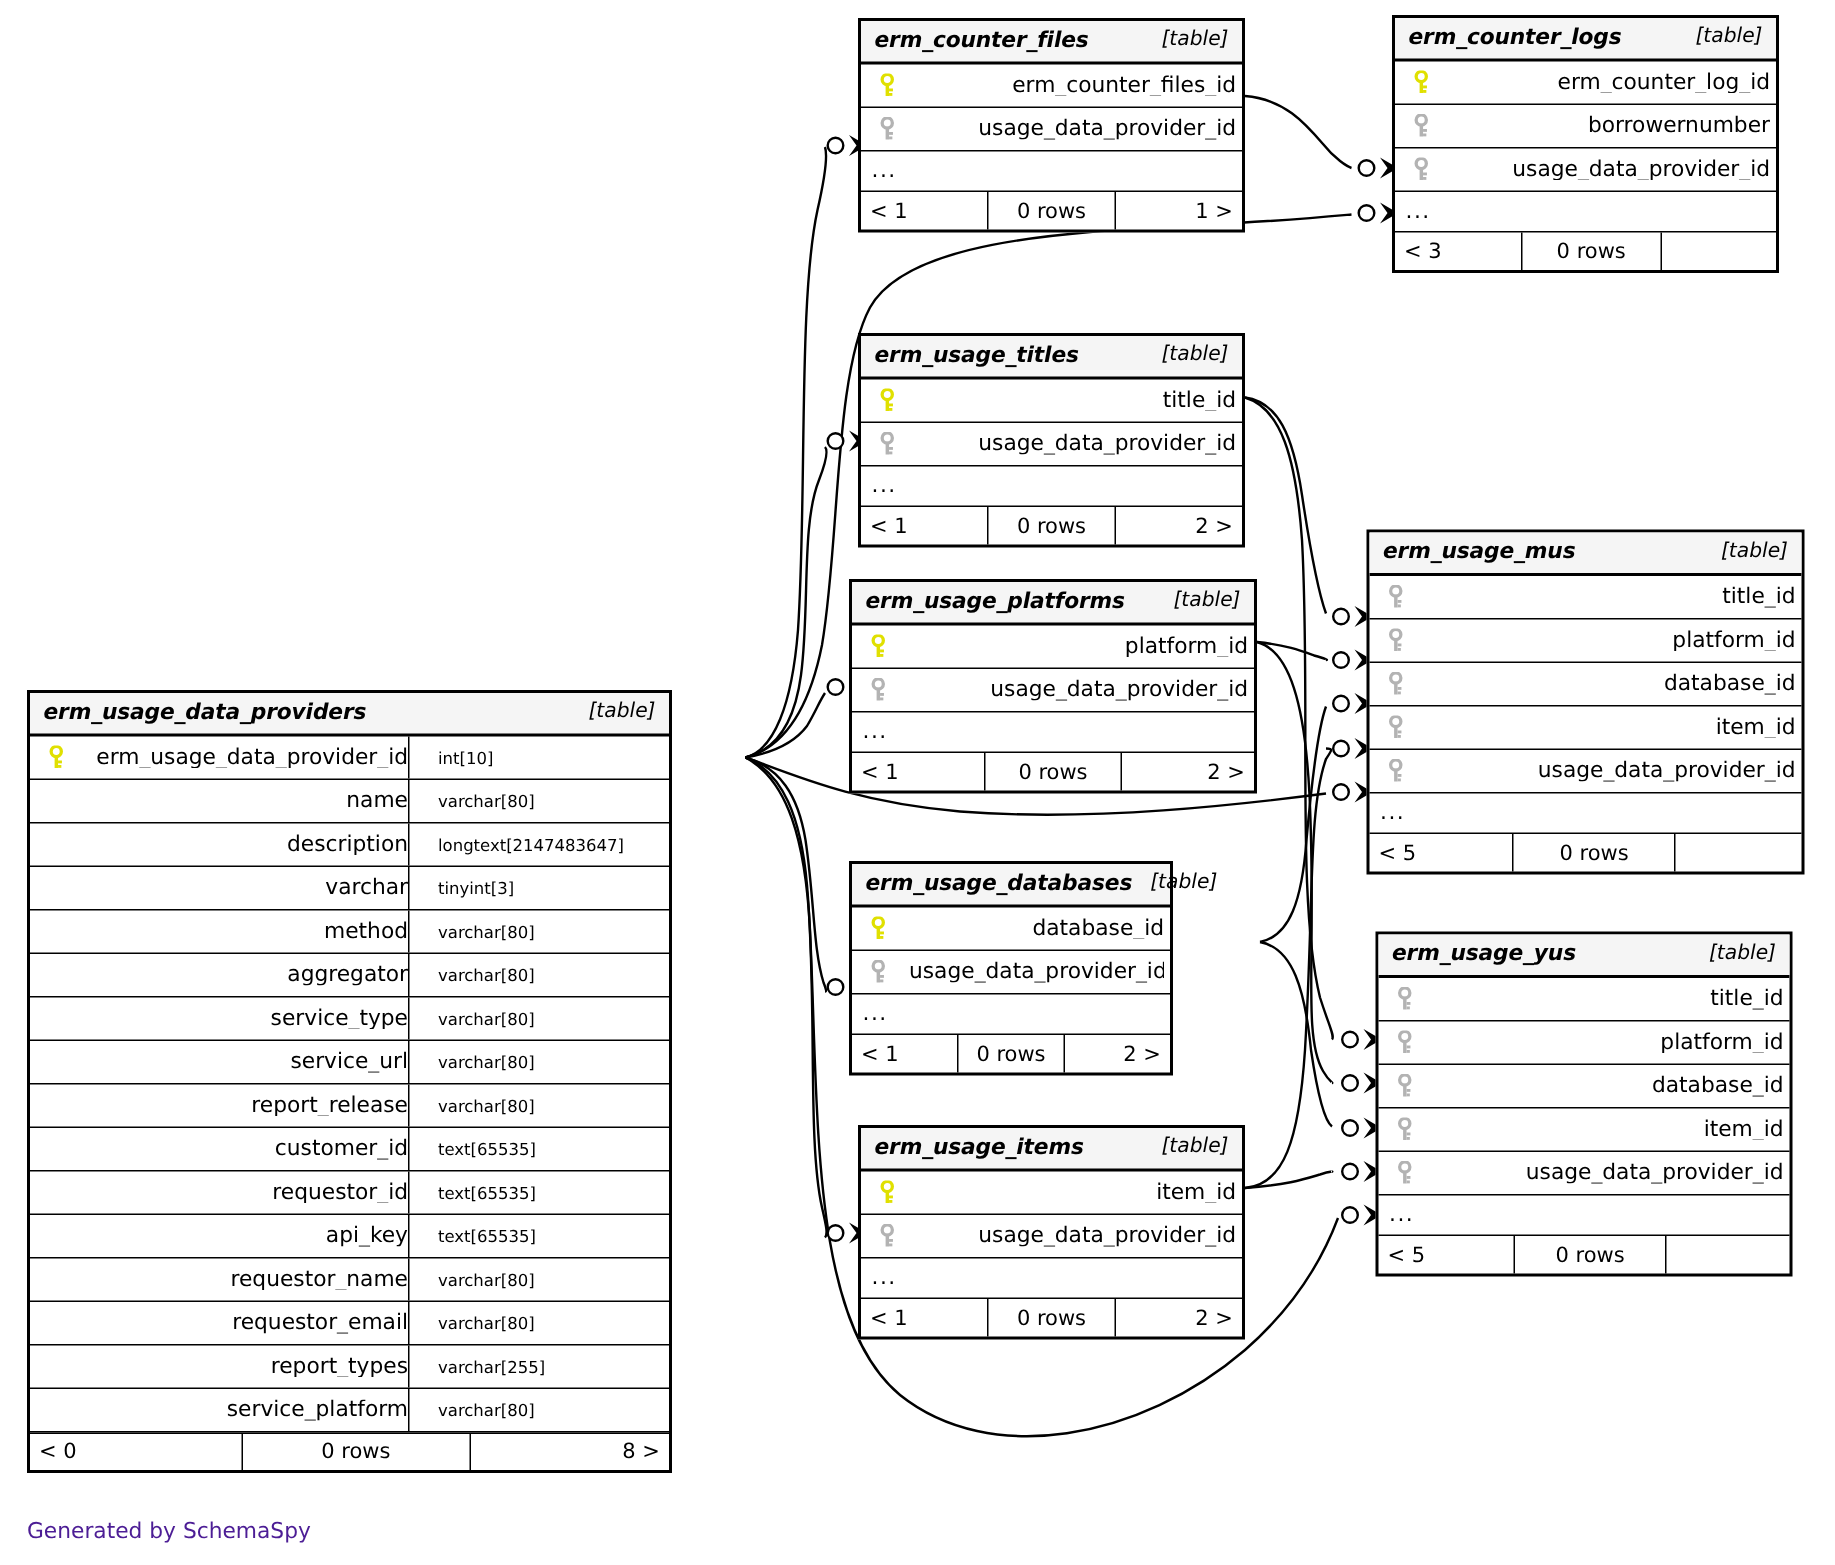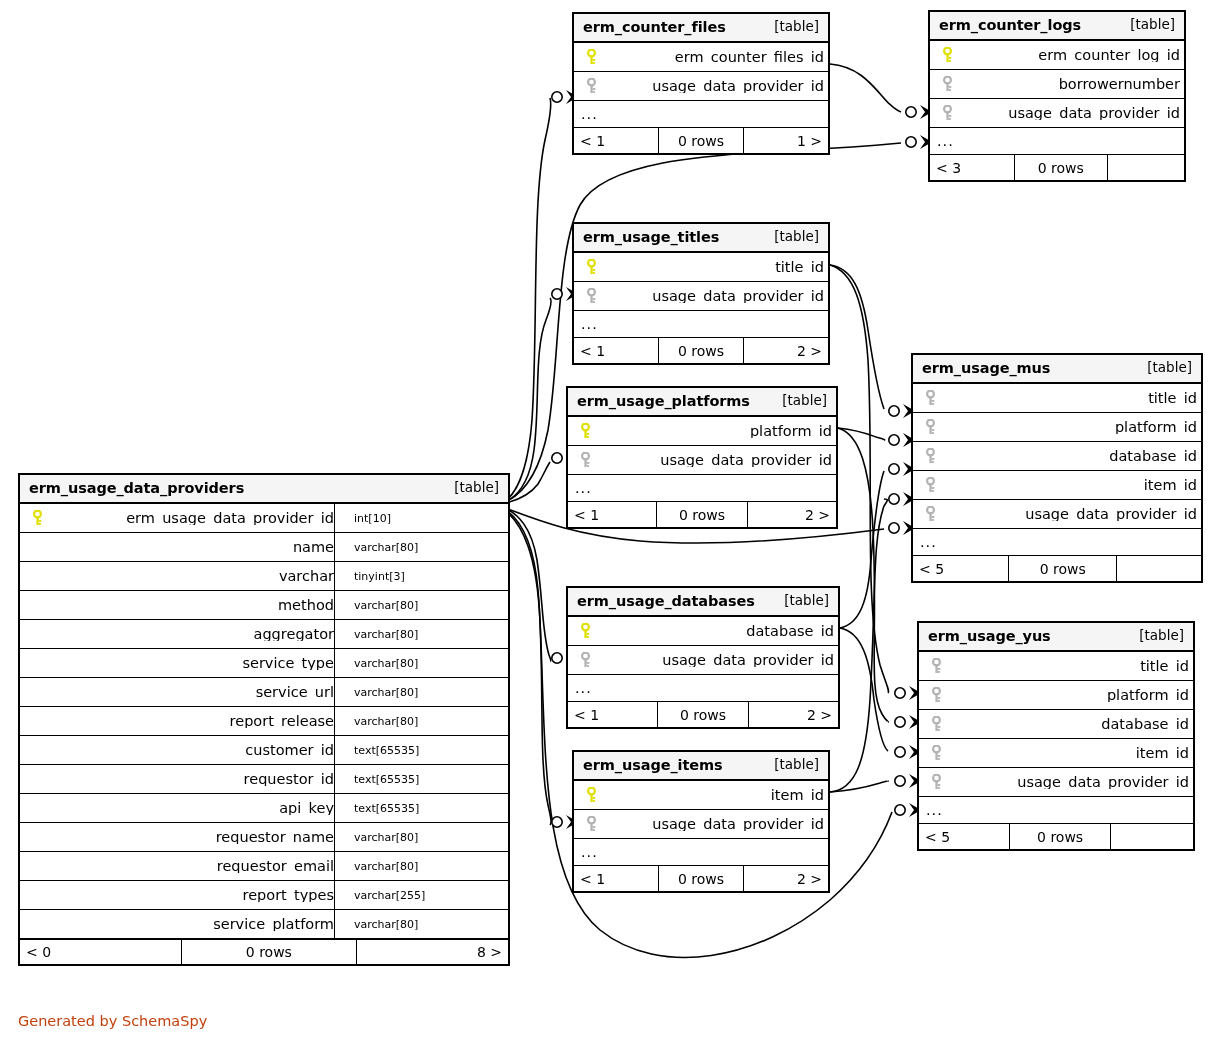--- a/index.html
+++ b/index.html
@@ -53,20 +53,21 @@
   }
   .tbl-head {
     display: flex;
     align-items: center;
     justify-content: space-between;
     background: #f5f5f5;
     border-bottom: 2px solid #000000;
     padding: 6px 9px 7px 9px;
     height: 29px;
     box-sizing: border-box;
+    font-style: italic;
   }
   .tbl-name {
     font-weight: bold;
     font-size: 14.5px;
     letter-spacing: -0.1px;
     white-space: nowrap;
   }
   .tbl-kind {
     font-size: 13.5px;
     color: #000000;
@@ -143,21 +144,21 @@
   .foot-right  { justify-content: flex-end; }
 
   
   .keyico { display: block; }
 
   #credit {
     position: absolute;
     left: 18px;
     top: 1013px;
     font-size: 14.5px;
-    color: #c2410c;
+    color: #4c1d95;
     white-space: nowrap;
   }
 </style>
 </head>
 <body>
 
 <div id="canvas">
 
   <svg id="edges" viewBox="0 0 1223 1043" width="1223" height="1043">
 
@@ -381,21 +382,21 @@
       <span class="col-name" style="padding-left:10px">usage_data_provider_id</span>
     </div>
     <div class="ellipsis-row">...</div>
     <div class="foot">
       <div class="foot-cell foot-left" style="width:33%">&lt; 1</div>
       <div class="foot-cell foot-mid" style="width:34%">0 rows</div>
       <div class="foot-cell foot-right" style="width:33%">2 &gt;</div>
     </div>
   </div>
 
-  <div class="tbl" id="node-erm_usage_databases" style="left:566px; top:586px; width:274px;">
+  <div class="tbl" id="node-erm_usage_databases" style="left:566px; top:574px; width:216px;">
     <div class="tbl-head">
       <span class="tbl-name">erm_usage_databases</span>
       <span class="tbl-kind">[table]</span>
     </div>
     <div class="col">
       <span class="col-keycell">
         <svg class="keyico" width="11" height="16" viewBox="0 0 11 16">
             <circle cx="5.5" cy="4" r="3.4" fill="none" stroke="#e0e000" stroke-width="2.2"></circle>
             <rect x="4.4" y="6.5" width="2.3" height="8.5" fill="#e0e000"></rect>
             <rect x="6.7" y="10" width="2.6" height="1.9" fill="#e0e000"></rect>
@@ -587,21 +588,21 @@
       <span class="col-name">usage_data_provider_id</span>
     </div>
     <div class="ellipsis-row">...</div>
     <div class="foot">
       <div class="foot-cell foot-left" style="width:33%">&lt; 5</div>
       <div class="foot-cell foot-mid" style="width:37%">0 rows</div>
       <div class="foot-cell foot-right" style="width:30%"></div>
     </div>
   </div>
 
-  <div class="tbl wide" id="node-erm_usage_data_providers" style="left:18px; top:460px; width:492px;margin-top:13px;">
+  <div class="tbl wide" id="node-erm_usage_data_providers" style="left:18px; top:460px; width:430px;">
     <div class="tbl-head">
       <span class="tbl-name">erm_usage_data_providers</span>
       <span class="tbl-kind">[table]</span>
     </div>
 
     <div class="col">
       <span class="col-keycell">
         <svg class="keyico" width="11" height="16" viewBox="0 0 11 16">
             <circle cx="5.5" cy="4" r="3.4" fill="none" stroke="#e0e000" stroke-width="2.2"></circle>
             <rect x="4.4" y="6.5" width="2.3" height="8.5" fill="#e0e000"></rect>
@@ -612,20 +613,25 @@
       <span class="col-name">erm_usage_data_provider_id</span>
       <span class="col-type">int[10]</span>
     </div>
     <div class="col">
       <span class="col-keycell"></span>
       <span class="col-name" style="padding-left:10px">name</span>
       <span class="col-type">varchar[80]</span>
     </div>
     <div class="col">
       <span class="col-keycell"></span>
+      <span class="col-name" style="padding-left:10px">description</span>
+      <span class="col-type">longtext[2147483647]</span>
+    </div>
+    <div class="col">
+      <span class="col-keycell"></span>
       <span class="col-name" style="padding-left:10px">varchar</span>
       <span class="col-type">tinyint[3]</span>
     </div>
     <div class="col">
       <span class="col-keycell"></span>
       <span class="col-name" style="padding-left:10px">method</span>
       <span class="col-type">varchar[80]</span>
     </div>
     <div class="col">
       <span class="col-keycell"></span>

